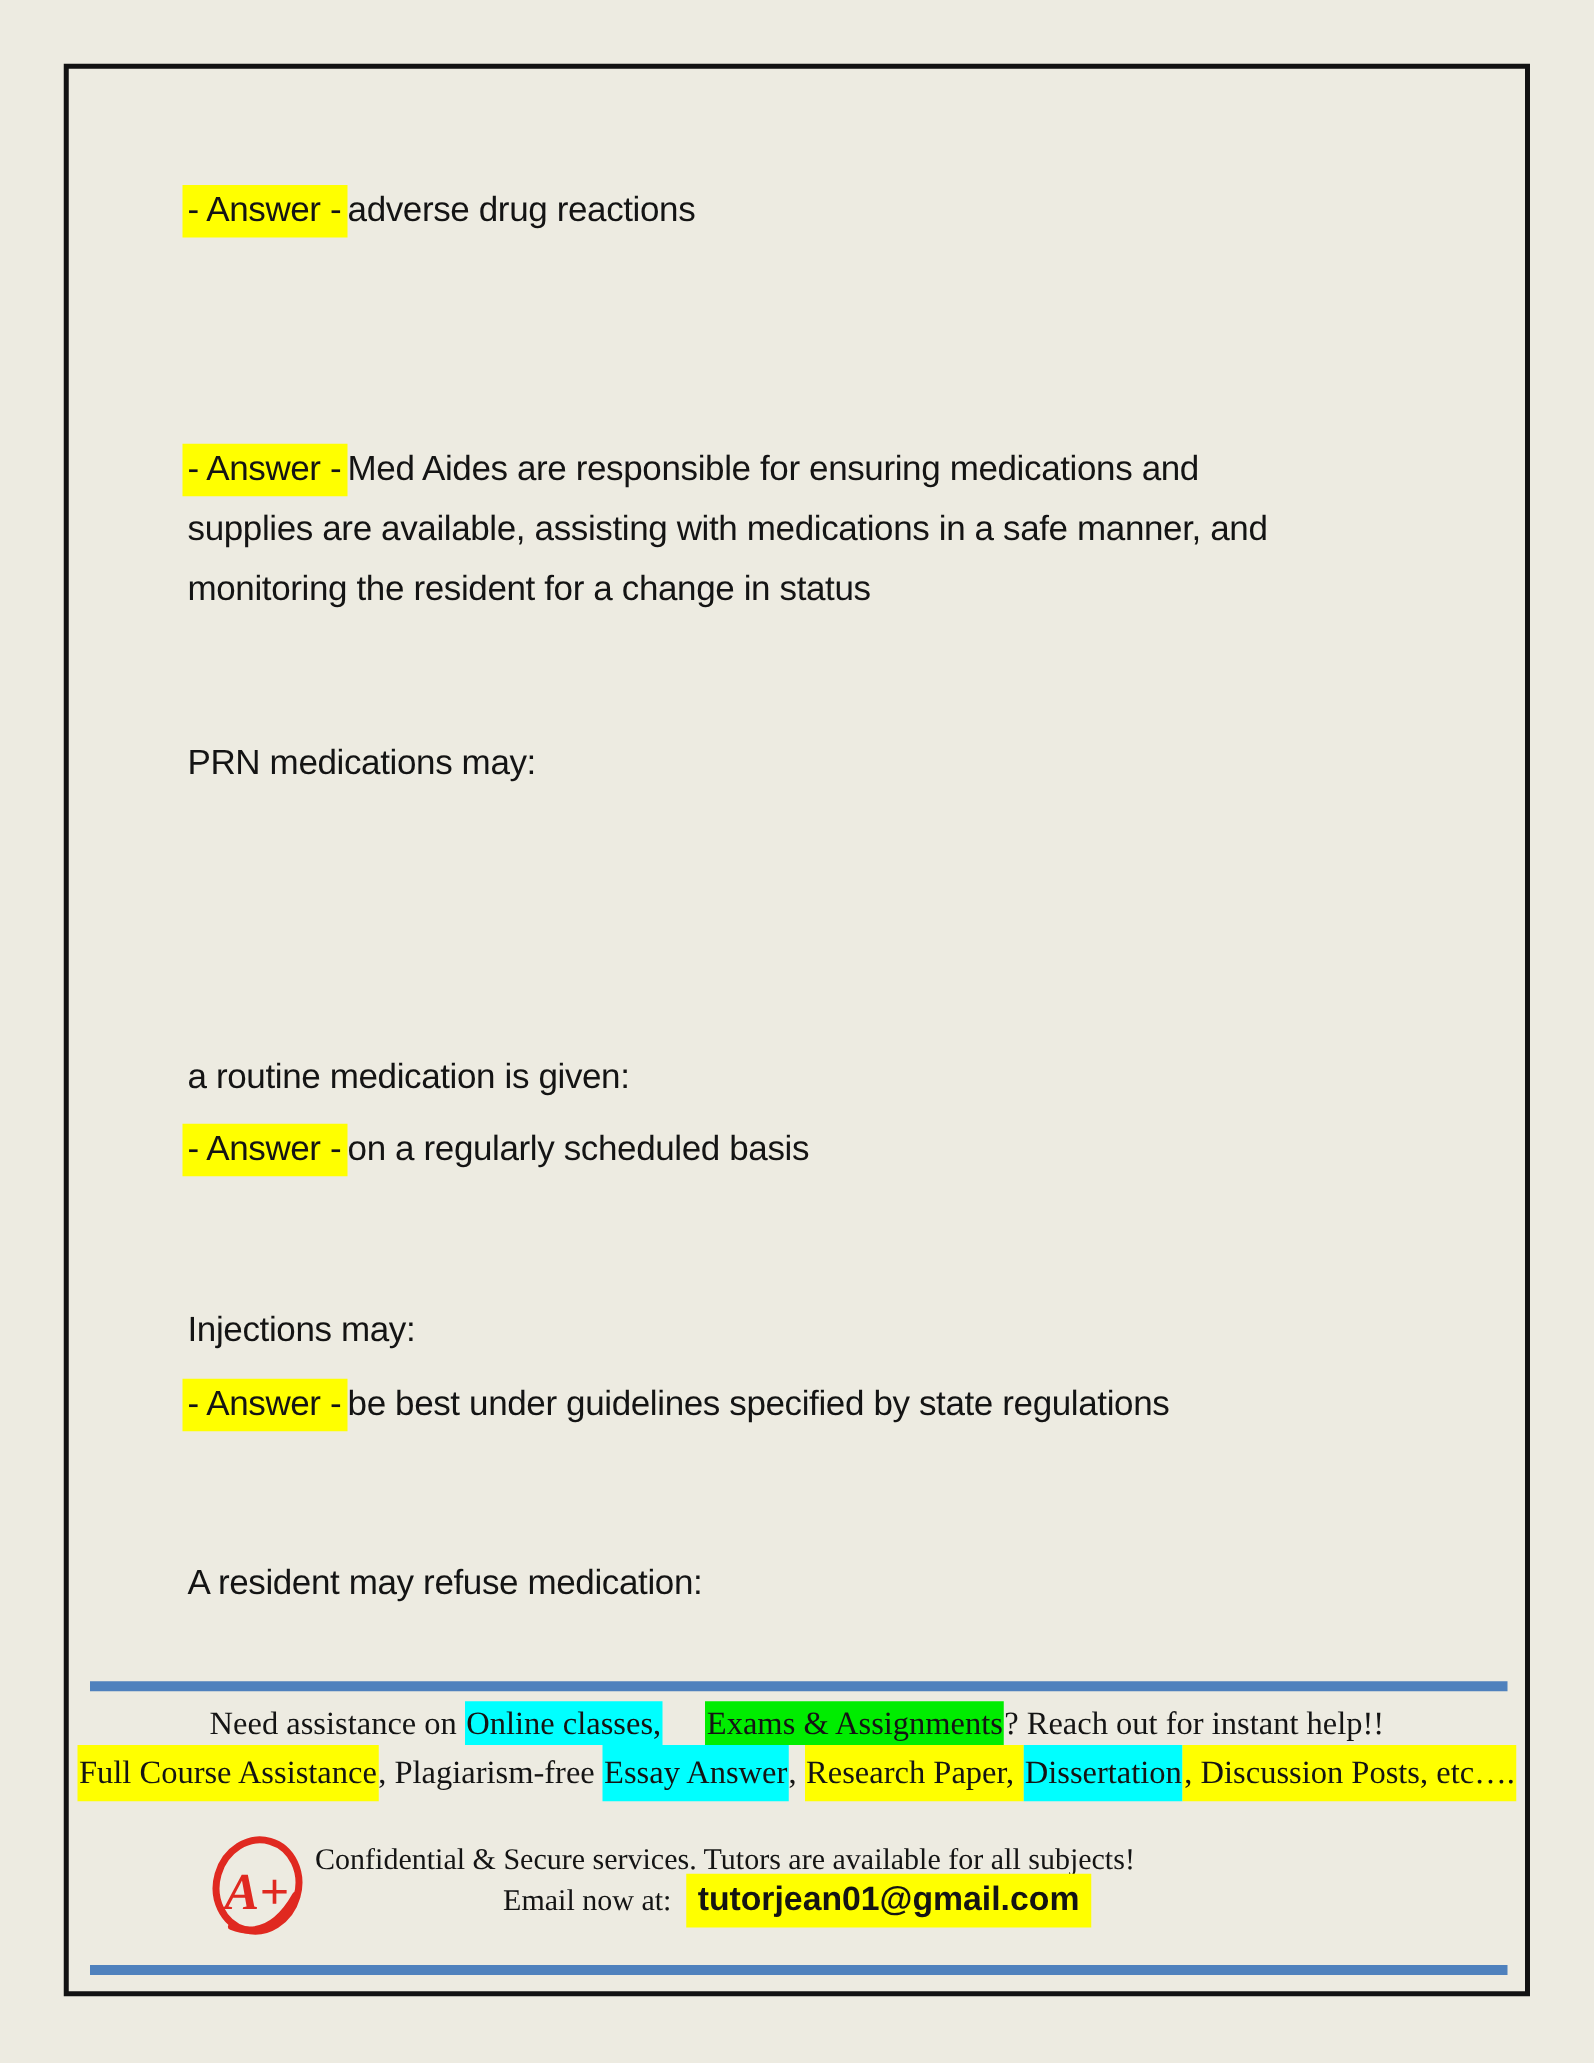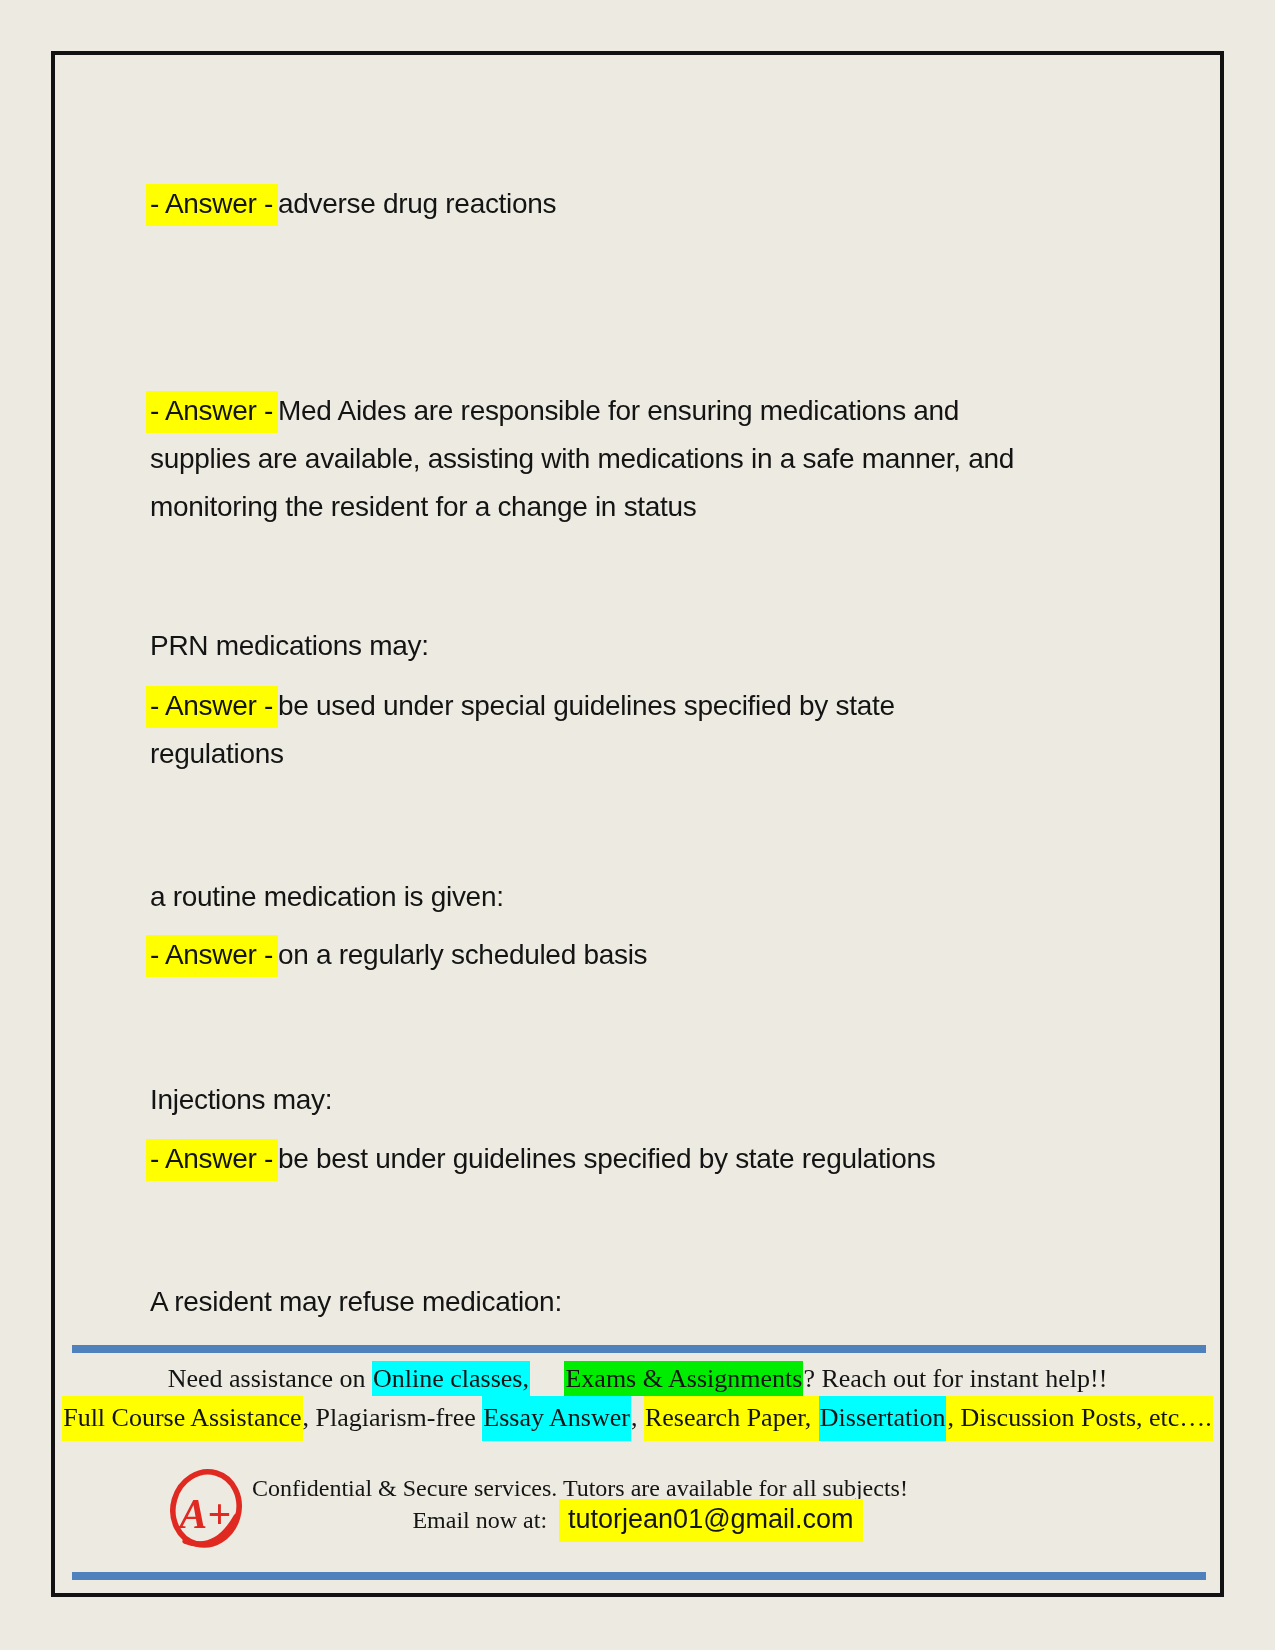--- a/index.html
+++ b/index.html
@@ -12,21 +12,21 @@
     overflow:hidden;
   }
   .page{position:absolute;inset:0;}
   .frame{
     position:absolute;left:51px;top:51px;width:1173px;height:1546px;
     box-sizing:border-box;border:4px solid #121212;
   }
   
   .qa-question,.qa-answer{
     position:absolute;left:150px;width:1010px;
-    font-size:28px;line-height:48px;letter-spacing:-0.3px;margin-top:36px;
+    font-size:28px;line-height:48px;letter-spacing:-0.3px;
   }
   .line{white-space:nowrap;}
   .answer-label{
     background:#ffff00;
     padding:4px 5px 7px 4px;margin-left:-4px;
   }
   
   .bar{
     position:absolute;left:72px;width:1134px;height:8px;background:#4f81bd;
   }
@@ -44,21 +44,21 @@
     font-family:"Liberation Serif","DejaVu Serif",serif;
     font-size:24px;line-height:32px;
   }
   .email-line{
     position:absolute;left:55px;width:1165px;text-align:center;
     font-family:"Liberation Serif","DejaVu Serif",serif;
     font-size:24px;
   }
   .email-addr{
     font-family:"Liberation Sans","DejaVu Sans",sans-serif;
-    font-weight:normal;font-size:27px;
+    font-weight:bold;font-size:27px;
     background:#ffff00;padding:5px 9px 8px;margin-left:12px;
   }
   .logo{position:absolute;left:166px;top:1466px;width:80px;height:88px;}
 </style>
 </head>
 <body>
 
 <div class="page">
   <div class="frame"></div>
 
@@ -66,24 +66,20 @@
     <div class="line"><span class="answer-label">- Answer -</span><span>adverse drug reactions</span></div>
   </div>
 
   <div class="qa-answer" style="top:351px">
     <div class="line"><span class="answer-label">- Answer -</span><span>Med Aides are responsible for ensuring medications and</span></div>
     <div class="line">supplies are available, assisting with medications in a safe manner, and</div>
     <div class="line">monitoring the resident for a change in status</div>
   </div>
 
   <div class="qa-question" style="top:586px">PRN medications may:</div>
-  <div class="qa-answer" style="top:646px">
-    <div class="line"><span class="answer-label">- Answer -</span><span>be used under special guidelines specified by state</span></div>
-    <div class="line">regulations</div>
-  </div>
 
   <div class="qa-question" style="top:837px">a routine medication is given:</div>
   <div class="qa-answer" style="top:895px">
     <div class="line"><span class="answer-label">- Answer -</span><span>on a regularly scheduled basis</span></div>
   </div>
 
   <div class="qa-question" style="top:1040px">Injections may:</div>
   <div class="qa-answer" style="top:1099px">
     <div class="line"><span class="answer-label">- Answer -</span><span>be best under guidelines specified by state regulations</span></div>
   </div>

